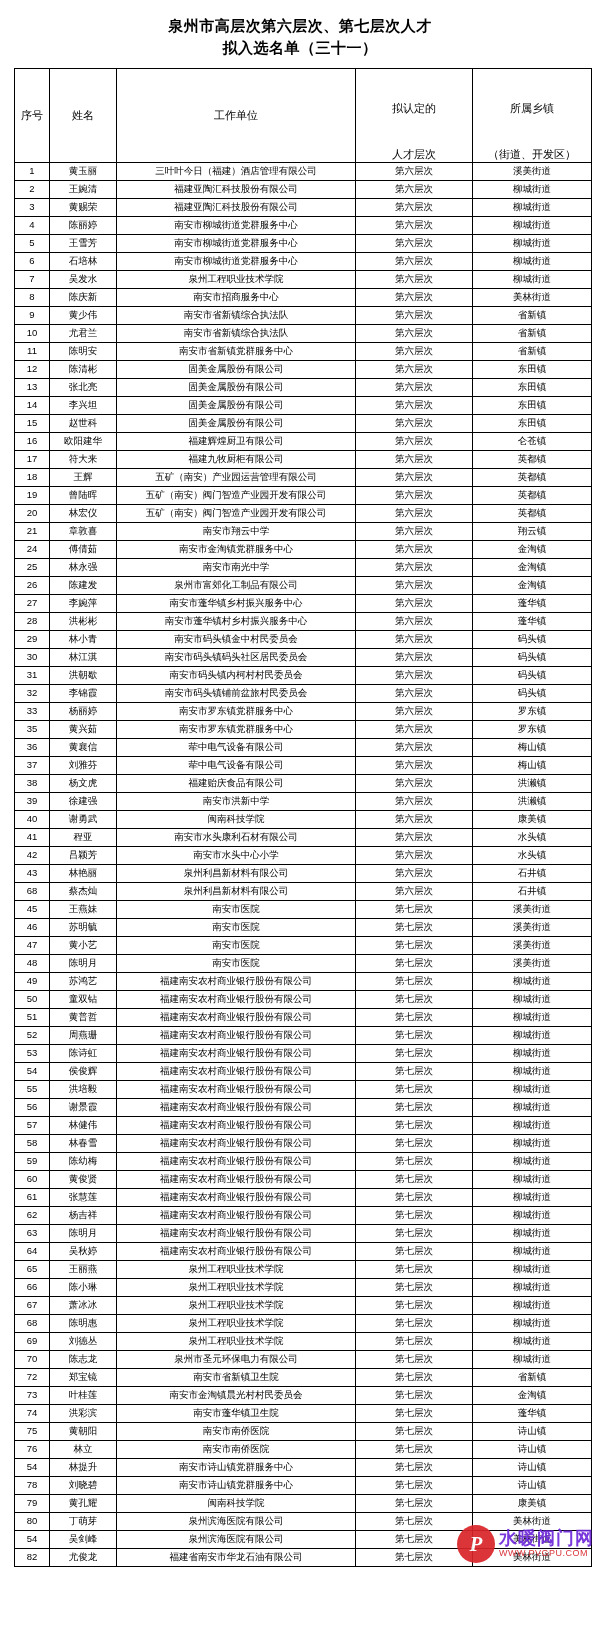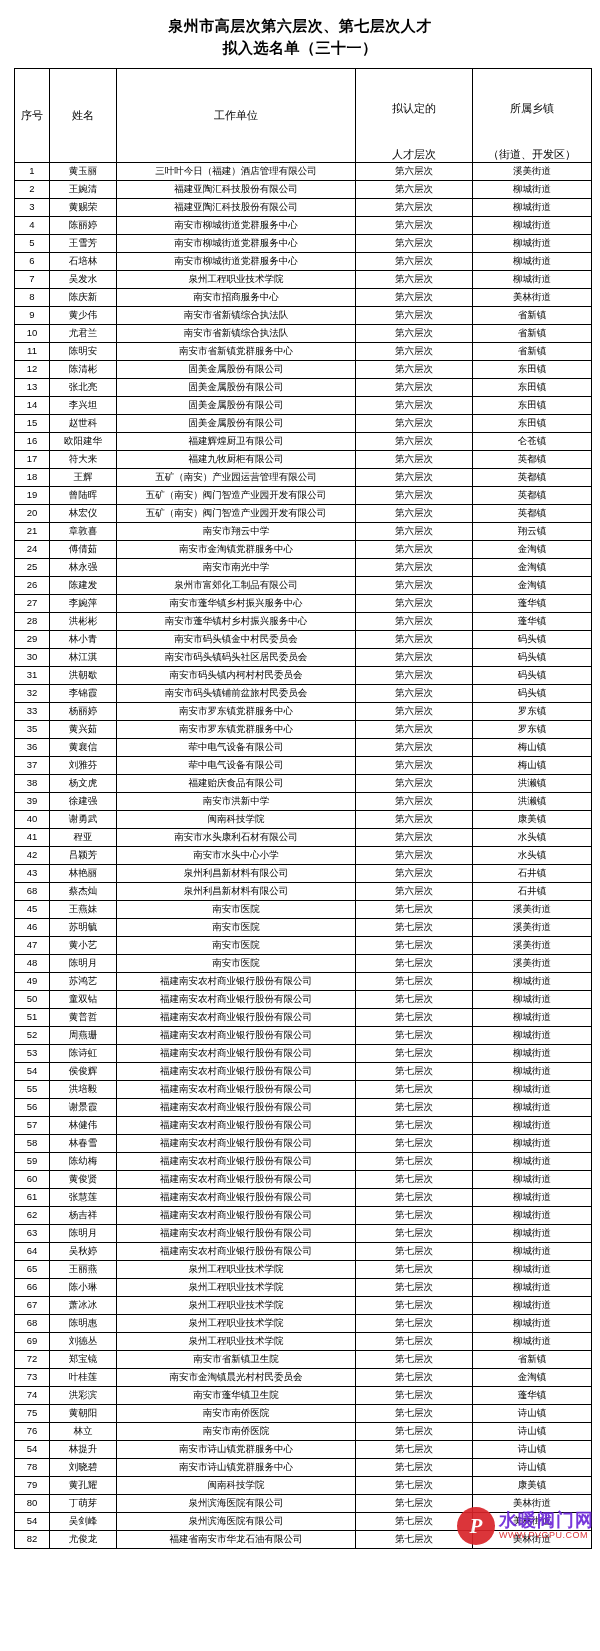--- a/index.html
+++ b/index.html
@@ -589,20 +589,27 @@
           <td class="c-town">柳城街道</td>
         </tr>
         <tr>
           <td class="c-idx">69</td>
           <td class="c-name">刘德丛</td>
           <td class="c-org">泉州工程职业技术学院</td>
           <td class="c-level">第七层次</td>
           <td class="c-town">柳城街道</td>
         </tr>
         <tr>
+          <td class="c-idx">70</td>
+          <td class="c-name">陈志龙</td>
+          <td class="c-org">泉州市圣元环保电力有限公司</td>
+          <td class="c-level">第七层次</td>
+          <td class="c-town">柳城街道</td>
+        </tr>
+        <tr>
           <td class="c-idx">72</td>
           <td class="c-name">郑宝镜</td>
           <td class="c-org">南安市省新镇卫生院</td>
           <td class="c-level">第七层次</td>
           <td class="c-town">省新镇</td>
         </tr>
         <tr>
           <td class="c-idx">73</td>
           <td class="c-name">叶桂莲</td>
           <td class="c-org">南安市金淘镇晨光村村民委员会</td>

